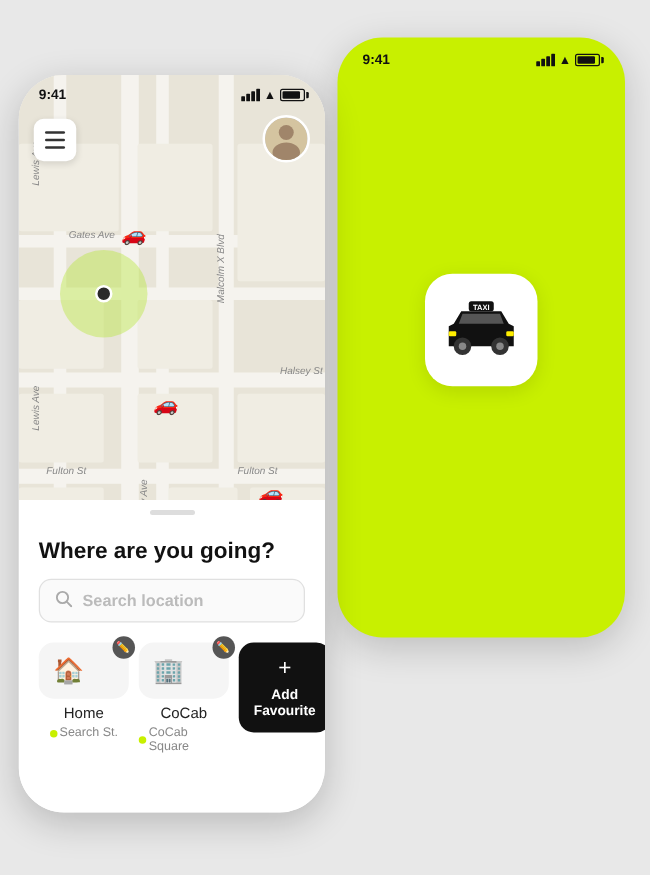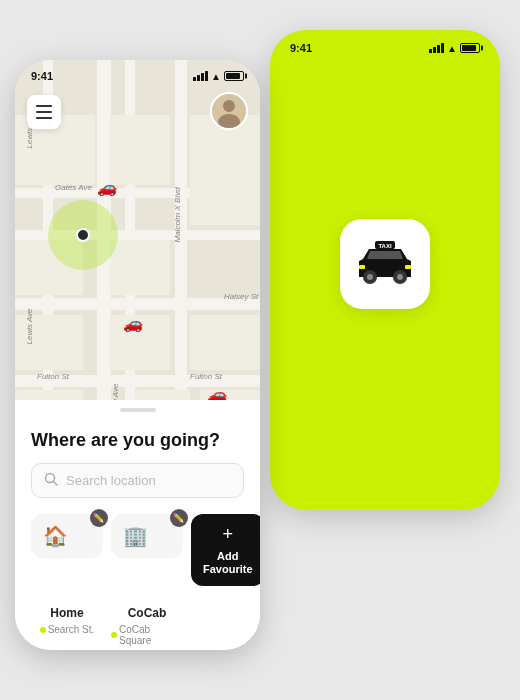--- a/index.html
+++ b/index.html
@@ -252,20 +252,21 @@
     }
 
     .search-box {
       display: flex;
       align-items: center;
       gap: 8px;
       border: 1.5px solid #e0e0e0;
       border-radius: 10px;
       padding: 8px 12px;
       background: #fafafa;
+      font-weight: bold;
     }
 
     .search-icon-wrap {
       color: #aaa;
       font-size: 14px;
     }
 
     .search-placeholder-text {
       font-size: 13px;
       color: #bbb;
@@ -312,23 +313,22 @@
       border-radius: 50%;
       display: flex;
       align-items: center;
       justify-content: center;
       font-size: 9px;
       color: white;
     }
 
     .place-name {
       font-size: 12px;
-      font-weight: 700;
+      font-weight: 400;
       color: #222;
-      margin-top: 44px;
     }
 
     .place-address {
       font-size: 10px;
       color: #888;
       display: flex;
       align-items: center;
       gap: 2px;
     }
 

